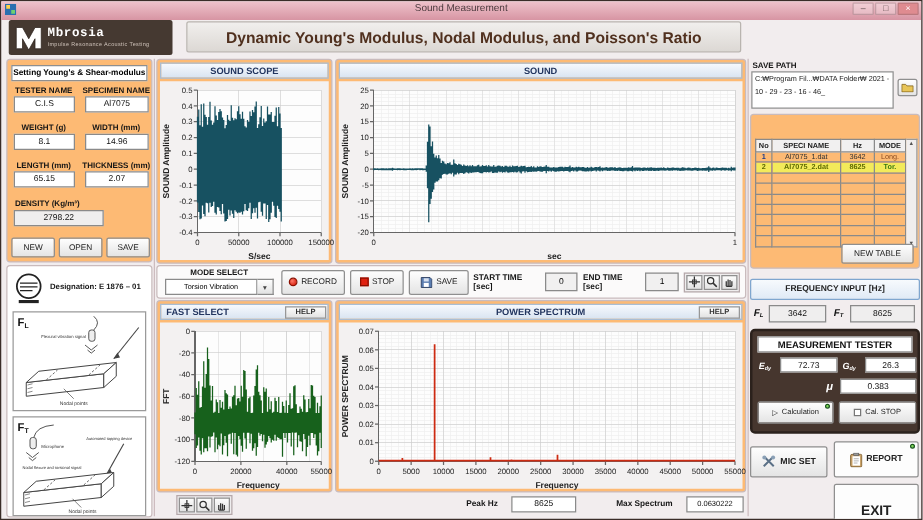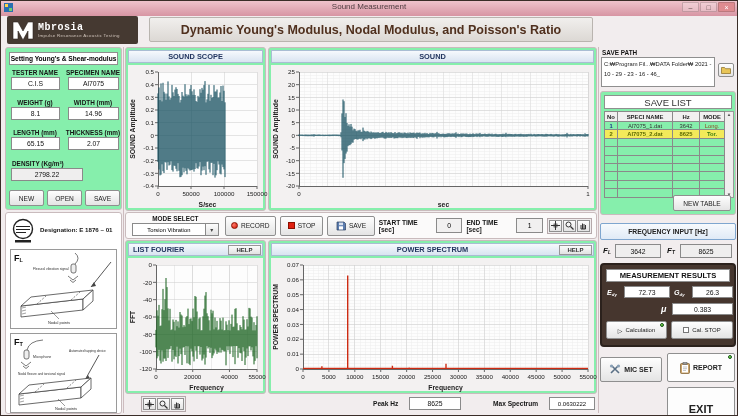--- a/index.html
+++ b/index.html
@@ -13,21 +13,21 @@
   .tb-btn{width:17px;height:10px;font-size:7px;line-height:9px;text-align:center;color:#5a4a4a;background:rgba(255,255,255,.25);border:1px solid rgba(120,90,95,.35);border-radius:1px;}
   .tb-close{background:#df8b90;color:#fff;}
   .tb-icon{position:absolute;left:3px;top:2px;}
   
   .logo{position:absolute;left:6px;top:15px;width:131px;height:28px;background:#453931;border-radius:2px;display:flex;align-items:center;padding:2px 4px;gap:3px;}
   .logo-texts{display:flex;flex-direction:column;line-height:1.15;}
   .logo-brand{color:#fff;font-weight:bold;font-size:10px;letter-spacing:.5px;font-family:Liberation Mono, monospace;}
   .logo-tag{color:#cfc3ba;font-size:4.4px;letter-spacing:.3px;}
   .main-title{position:absolute;left:148px;top:16px;width:444px;height:25px;background:linear-gradient(#f1efed,#dcd8d4);border:1px solid #b9b4af;border-radius:2px;display:flex;align-items:center;justify-content:center;font-size:12.5px;font-weight:bold;color:#50301e;}
   
-  .gbox{position:absolute;background:#86efac;border:1px solid #c9bbbd;border-radius:3px;}
+  .gbox{position:absolute;background:#fdba74;border:1px solid #c9bbbd;border-radius:3px;}
   .whitebox{background:#fff;border:1px solid #8f8f8f;}
   .lbl{font-weight:bold;font-size:6.4px;color:#161616;}
   .ibox{background:#fff;border:1px solid #8a8a8a;font-size:6.8px;display:flex;align-items:center;justify-content:center;color:#111;}
   .gray{background:#f0efef;}
   .btn{background:linear-gradient(#fefefe,#e4e4e4);border:1px solid #8f8f8f;border-radius:2px;font-size:6.6px;display:flex;align-items:center;justify-content:center;gap:3px;color:#222;cursor:default;}
   .abs{position:absolute;}
   .ctr{display:flex;align-items:center;justify-content:center;text-align:center;}
   .sub{font-size:60%;vertical-align:-18%;}
   .divider{position:absolute;width:1px;background:#cdbcbf;top:46px;bottom:2px;}
   
@@ -293,21 +293,21 @@
       <div class="tool-btn">
           <svg width="9" height="9">
             <path d="M2,8 V4 M3.5,8 V2.5 M5,8 V3 M6.5,8 V4 M2,8 h4.5" stroke="#333" stroke-width="1"></path>
           </svg>
         </div>
     </div>
   </div>
 
   <div class="gbox" style="left:124px;top:239px;width:141px;height:154px;">
     <div class="chart-head" style="justify-content:flex-start;padding-left:4px;">
-      <span>LIST FOURIER</span>
+      <span>FAST SELECT</span>
       <div class="help-btn">HELP</div>
     </div>
     <div class="chart-body"><svg width="135" height="133" style="overflow:visible">
           <rect x="28" y="7" width="101" height="104" fill="#fdfdfd"></rect>
           <path d="M28.0,7V111M46.4,7V111M64.7,7V111M83.1,7V111M101.5,7V111M119.8,7V111" stroke="#dcdcdc" fill="none" stroke-width="0.5" shape-rendering="crispEdges"></path>
           <path d="M28.0,7V111M64.7,7V111M101.5,7V111M129.0,7V111" stroke="#cccccc" fill="none" stroke-width="0.5" shape-rendering="crispEdges"></path>
           <path d="M28,111.0H129M28,93.7H129M28,76.3H129M28,59.0H129M28,41.7H129M28,24.3H129M28,7.0H129" stroke="#cccccc" fill="none" stroke-width="0.5" shape-rendering="crispEdges"></path>
           <path d="M28,7L28,111L129,111" stroke="#666" fill="none" stroke-width="1" shape-rendering="crispEdges"></path>
           <line x1="28" y1="111" x2="28" y2="114" stroke="#666" stroke-width="1"></line>
           <text x="28" y="121" text-anchor="middle" font-size="6.2" fill="#222">0</text>
@@ -422,21 +422,20 @@
 
   <span class="lbl abs" style="left:601px;top:48px;">SAVE PATH</span>
   <div class="abs whitebox" style="left:600px;top:56px;width:114px;height:30px;font-size:5.8px;line-height:1.7;padding:2px;color:#222;overflow:hidden;">C:₩Program Fil...₩DATA Folder₩ 2021 - 10 - 29 - 23 - 16 - 46_</div>
   <div class="abs btn" style="left:717px;top:62px;width:16px;height:14px;">
     <svg width="10" height="8">
       <path d="M0.5,1.5 h3 l1,1.2 h5 V7.5 h-9 z" fill="#e8c558" stroke="#8a6a20" stroke-width="0.7"></path>
     </svg>
   </div>
 
   <div class="gbox" id="saveListPanel">
-    <div class="slist-title whitebox ctr">SAVE LIST</div>
     <div class="abs" style="left:3px;top:19px;display:flex;">
       <table class="slist">
         <colgroup>
             <col style="width:13px">
             <col style="width:55px">
             <col style="width:27px">
             <col style="width:25px">
           </colgroup>
         <thead>
           <tr>
@@ -512,21 +511,21 @@
   </div>
 
   <div class="abs btn" style="left:599px;top:222px;width:136px;height:17px;background:linear-gradient(#f7fafd,#e0eaf6);border:1px solid #7fa6cf;font-size:6.8px;font-weight:bold;">FREQUENCY INPUT [Hz]</div>
 
   <span class="abs" style="left:602px;top:245px;font-size:8px;font-weight:bold;font-style:italic;color:#111;"><span>F</span><span class="sub">L</span></span>
   <div class="abs ibox" style="left:614px;top:243px;width:46px;height:14px;background:#efeeee;">3642</div>
   <span class="abs" style="left:666px;top:245px;font-size:8px;font-weight:bold;font-style:italic;color:#111;"><span>F</span><span class="sub">T</span></span>
   <div class="abs ibox" style="left:679px;top:243px;width:52px;height:14px;background:#efeeee;">8625</div>
 
   <div class="resultsPanel">
-    <div class="abs whitebox ctr" style="left:4px;right:4px;top:4px;height:13px;font-size:7.6px;font-weight:bold;color:#111;">MEASUREMENT RESULTS</div>
+    <div class="abs whitebox ctr" style="left:4px;right:4px;top:4px;height:13px;font-size:7.6px;font-weight:bold;color:#111;">MEASUREMENT TESTER</div>
     <span class="abs rlabel" style="left:5px;top:23px;"><span>E</span><span class="sub">dy</span></span>
     <div class="abs ibox" style="left:22px;top:21px;width:46px;height:12px;">72.73</div>
     <span class="abs rlabel" style="left:72px;top:23px;"><span>G</span><span class="sub">dy</span></span>
     <div class="abs ibox" style="left:90px;top:21px;width:41px;height:12px;">26.3</div>
     <span class="abs rlabel" style="left:59px;top:39px;font-size:9px;">μ</span>
     <div class="abs ibox" style="left:70px;top:38px;width:61px;height:12px;">0.383</div>
     <div class="abs btn" style="left:4px;top:56px;width:61px;height:18px;font-size:6px;">
       <span class="led"></span>
       <span>▷</span>
       <span>Calculation</span>

